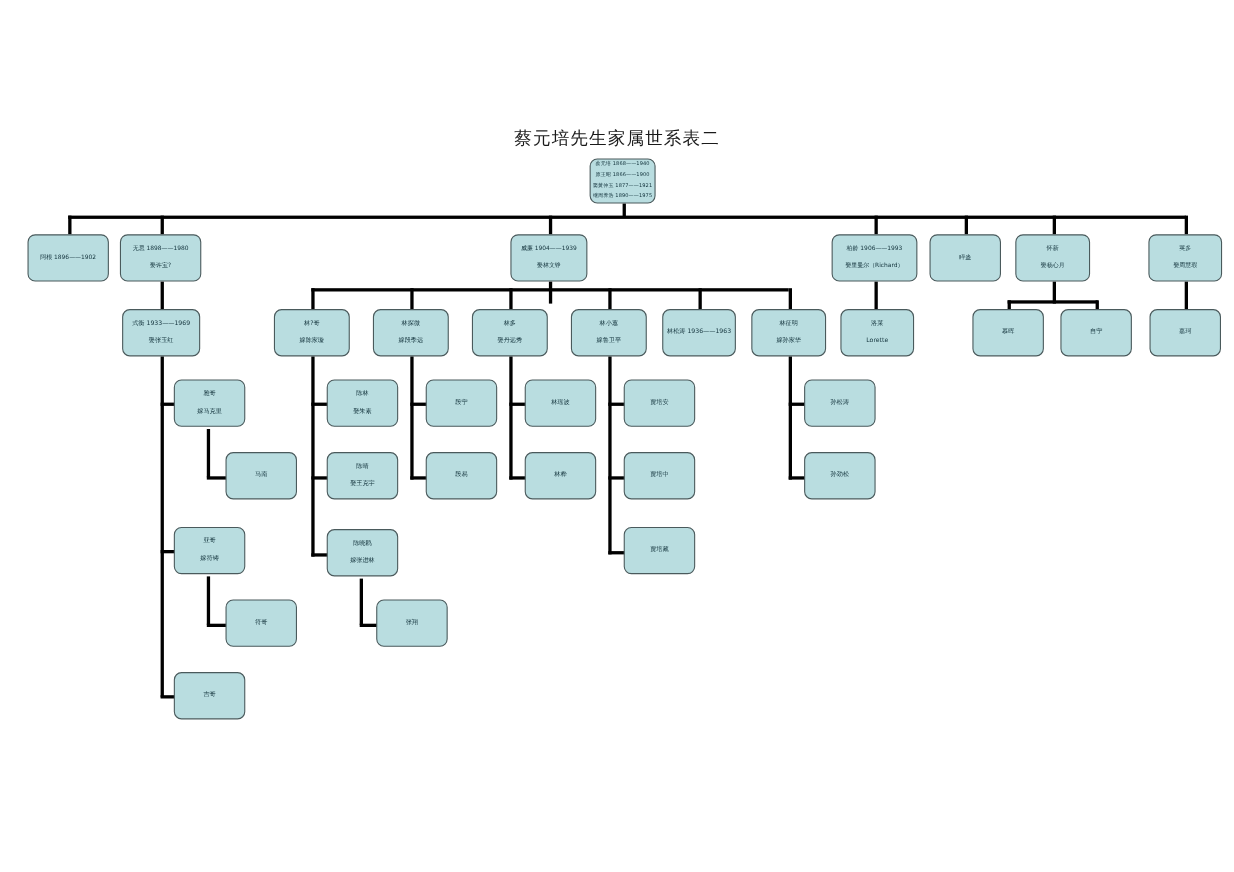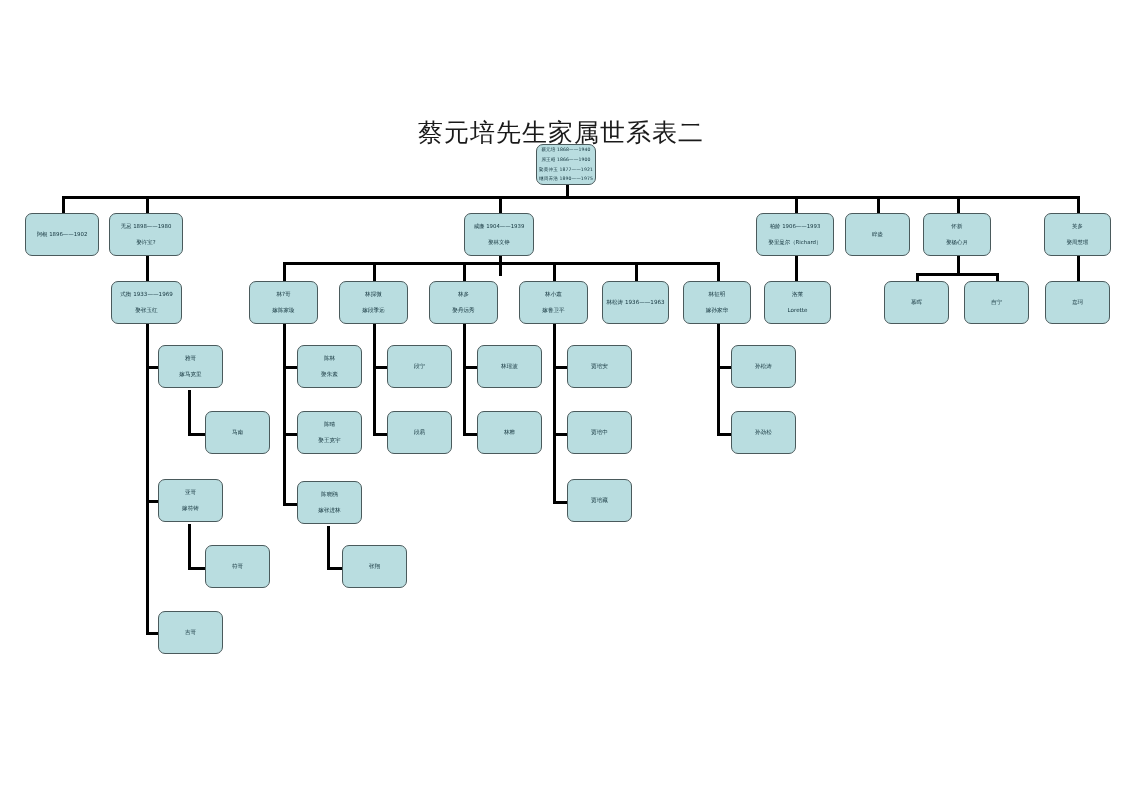--- a/index.html
+++ b/index.html
@@ -15,21 +15,21 @@
     font-family: "DejaVu Sans", "Liberation Sans", sans-serif;
     overflow: hidden;
   }
   #chart-title {
     position: absolute;
     left: 0;
     top: 116px;
     width: 1122px;
     text-align: center;
     font-family: "DejaVu Serif", "Liberation Serif", serif;
-    font-size: 25px;
+    font-size: 16px;
     color: #1a1a1a;
     letter-spacing: 1px;
     white-space: nowrap;
   }
   .node {
     position: absolute;
     box-sizing: border-box;
     background: #b9dde0;
     border: 1px solid #4a5a5c;
     border-radius: 7px;

